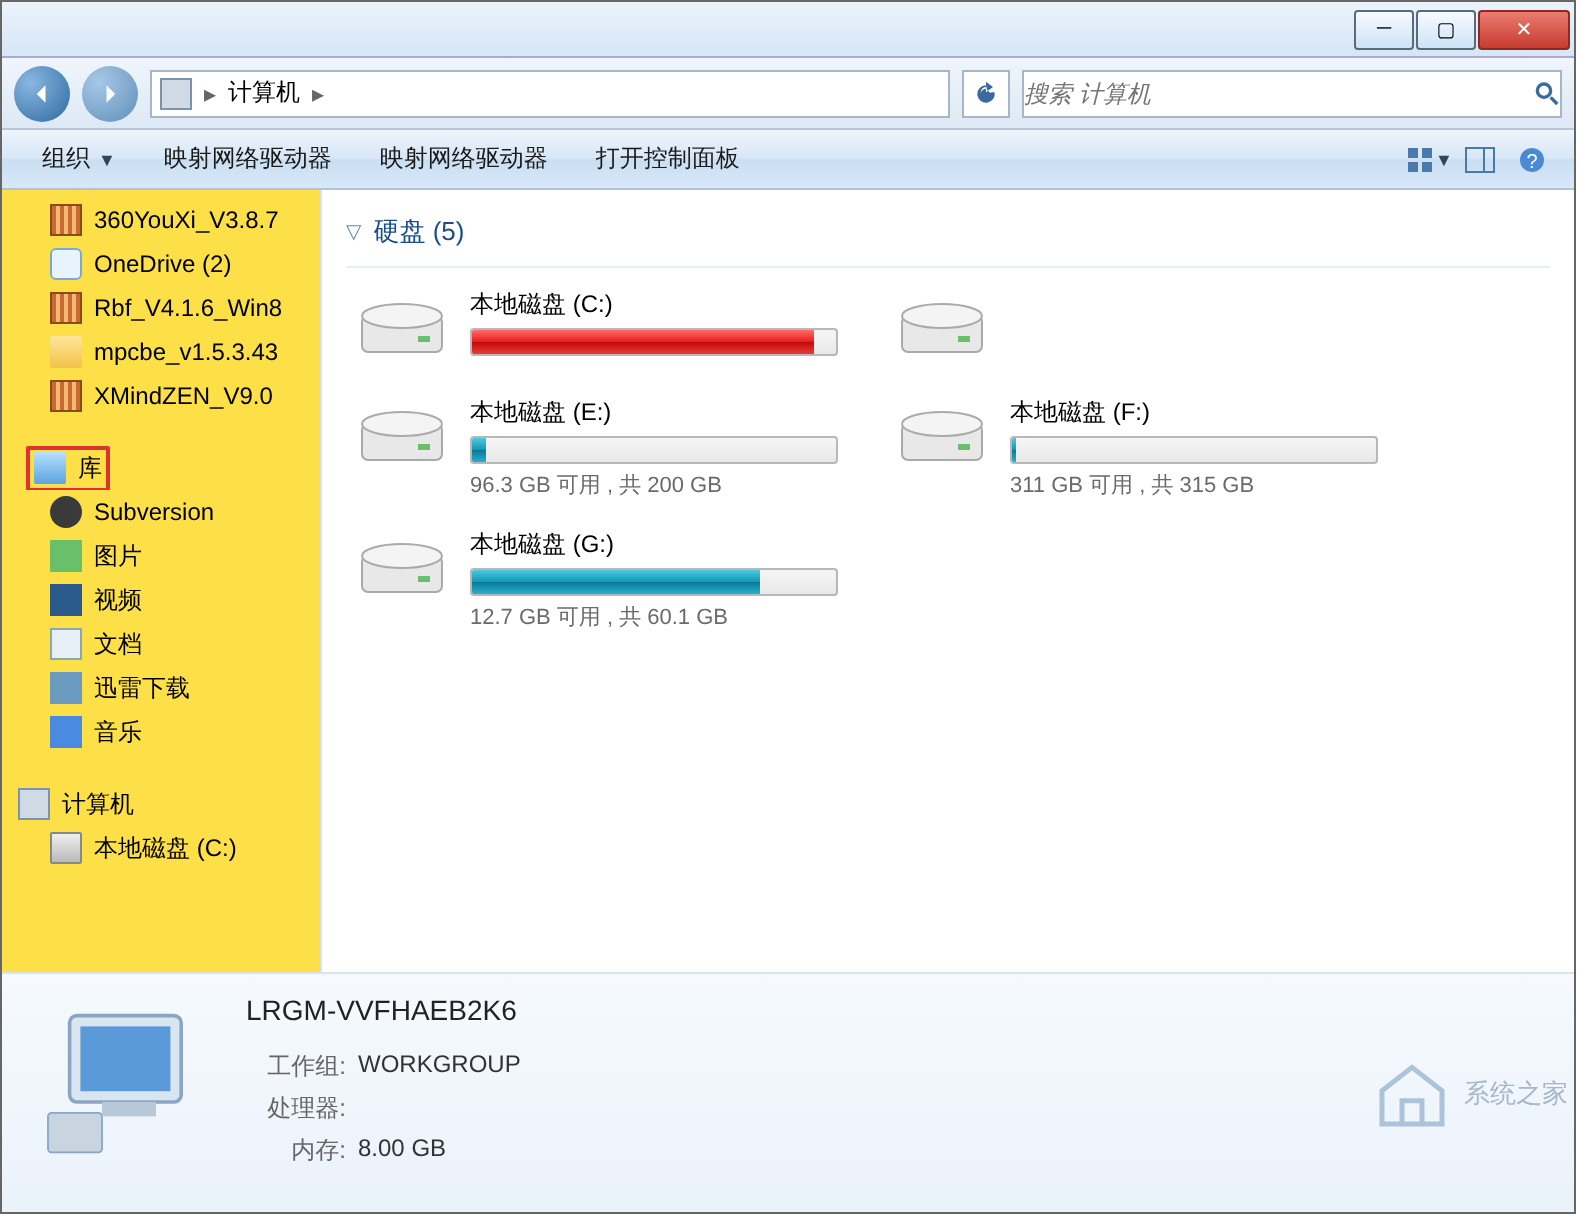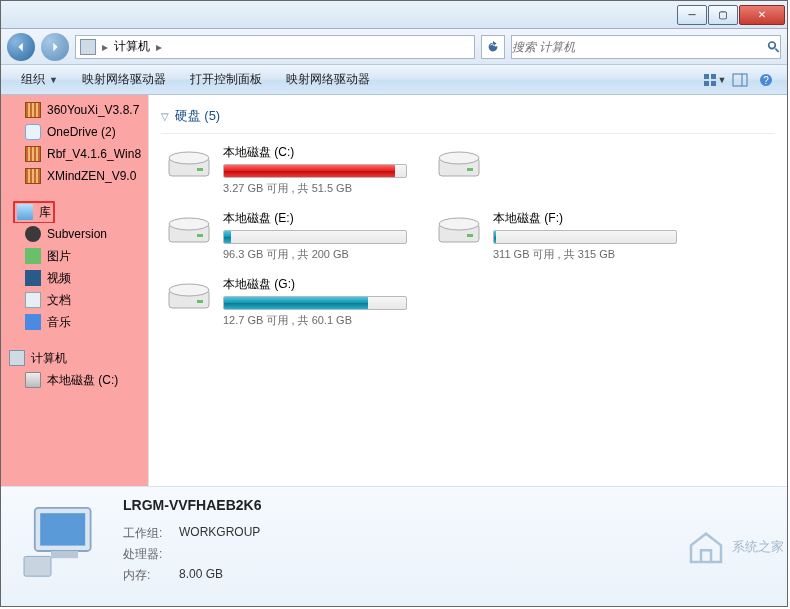--- a/index.html
+++ b/index.html
@@ -22,21 +22,21 @@
     .searchbox { width:270px; height:24px; border:1px solid #a7b7c7; background:#fff; display:flex; align-items:center; padding:0 0; }
     .searchbox input { border:none; outline:none; width:100%; font-size:12px; color:#888; font-style:italic; }
     
     .toolbar { height:30px; background: linear-gradient(to bottom,#eef5fc,#d8e7f6 48%, #cadff3 52%, #d8e8f8); display:flex; align-items:center; padding:0 8px; border-bottom:1px solid #b0c4d8; font-size:12px; }
     .toolbar-item { padding:0 12px; height:100%; display:flex; align-items:center; cursor:pointer; color:#1a1a1a; gap:4px; }
     .toolbar-spacer { flex:1; }
     .toolbar-iconbtn { width:26px; height:22px; display:flex; align-items:center; justify-content:center; cursor:pointer; }
     .caret { font-size:9px; color:#345; }
     
     .body { flex:1; display:flex; overflow:hidden; }
-    .sidebar { width:148px; border-right:1px solid #d8e0e8; background:#fca5a5; padding:4px 0; overflow:hidden; font-size:12px; }
+    .sidebar { width:160px; border-right:1px solid #d8e0e8; background:#fde047; padding:4px 0; overflow:hidden; font-size:12px; }
     .side-item { display:flex; align-items:center; height:22px; padding:0 8px 0 24px; gap:6px; cursor:pointer; white-space:nowrap; overflow:hidden; }
     .side-item.root { padding-left:8px; font-weight:normal; }
     .side-item .ico { width:16px; height:16px; flex-shrink:0; }
     .side-group-space { height:14px; }
     .highlight-box { border:2px solid #d33; padding:1px 2px; margin:0 4px; display:inline-flex; align-items:center; gap:6px; border-radius:1px; }
     
     .content { flex:1; overflow:auto; padding:8px 12px; }
     .group-header { display:flex; align-items:center; gap:6px; font-size:13px; color:#1a4e8a; padding:4px 0 8px; border-bottom:1px solid #e6eef6; margin-bottom:6px; cursor:pointer; }
     .group-header .tri { font-size:10px; color:#6a8aaa; }
     
@@ -46,23 +46,23 @@
     .drive-info { flex:1; font-size:12px; }
     .drive-name { color:#000; margin-bottom:3px; }
     .drive-bar { height:14px; border:1px solid #b8b8b8; background:linear-gradient(to bottom,#f6f6f6,#e8e8e8); position:relative; margin-bottom:3px; border-radius:2px; overflow:hidden; }
     .drive-fill { height:100%; background:linear-gradient(to bottom,#4fc7e0,#1398b6 48%, #0d7a94 52%, #26b0ce); }
     .drive-fill.red { background:linear-gradient(to bottom,#ff6a6a,#e81e1e 48%, #c20b0b 52%, #e83a3a); }
     .drive-sub { color:#6a6a6a; font-size:11px; }
     
     .details { border-top:1px solid #d8e4ef; background:linear-gradient(to bottom,#f6fafe,#eaf2fa); padding:10px 14px; display:flex; gap:18px; height:120px; }
     .details-icon { width:90px; height:90px; }
     .details-text { font-size:12px; color:#333; }
-    .details-title { font-size:14px; margin-bottom:12px; color:#222;font-weight:bold; }
+    .details-title { font-size:14px; margin-bottom:12px; color:#222; }
     .details-row { display:flex; gap:6px; margin-bottom:4px; }
-    .details-label { color:#666; text-align:left; width:50px; }
+    .details-label { color:#666; text-align:right; width:50px; }
     
     .watermark { position:absolute; right:6px; bottom:42px; opacity:.5; display:flex; align-items:center; gap:6px; color:#5a7a9a; font-size:13px; }
     .watermark svg { width:40px; height:40px; }
     
     
     .ico-folder { background: linear-gradient(to bottom,#ffe69a,#f3c24a); border-radius:1px; }
     .ico-drive-s { background: linear-gradient(#eee,#bbb); border:1px solid #888; border-radius:1px; }
     .ico-zip { background: repeating-linear-gradient(90deg,#c96a2a,#c96a2a 2px,#f0b97a 2px,#f0b97a 4px); border:1px solid #8a4a1a; }
     .ico-cloud { background:#e8f4fc; border:1px solid #7aaad4; border-radius:3px; }
     .ico-lib { background: linear-gradient(to bottom,#b8e0ff,#5aa5e0); border-radius:1px; }
@@ -117,22 +117,22 @@
         </svg>
     </div>
   </div>
 
   <div class="toolbar">
     <div class="toolbar-item">
         <span>组织</span>
         <span class="caret">▼</span>
       </div>
     <div class="toolbar-item">映射网络驱动器</div>
+    <div class="toolbar-item">映射网络驱动器</div>
     <div class="toolbar-item">打开控制面板</div>
-    <div class="toolbar-item">映射网络驱动器</div>
     <div class="toolbar-spacer"></div>
     <div class="toolbar-iconbtn">
         <svg width="16" height="16" viewBox="0 0 16 16">
           <rect x="2" y="2" width="5" height="5" fill="#4a7aaa"></rect>
           <rect x="9" y="2" width="5" height="5" fill="#4a7aaa"></rect>
           <rect x="2" y="9" width="5" height="5" fill="#4a7aaa"></rect>
           <rect x="9" y="9" width="5" height="5" fill="#4a7aaa"></rect>
         </svg>
         <span class="caret">▼</span>
       </div>
@@ -159,20 +159,24 @@
           </div>
           <div class="side-item">
             <span class="ico ico-cloud"></span>
             <span>OneDrive (2)</span>
           </div>
           <div class="side-item">
             <span class="ico ico-zip"></span>
             <span>Rbf_V4.1.6_Win8</span>
           </div>
           <div class="side-item">
+            <span class="ico ico-folder"></span>
+            <span>mpcbe_v1.5.3.43</span>
+          </div>
+          <div class="side-item">
             <span class="ico ico-zip"></span>
             <span>XMindZEN_V9.0</span>
           </div>
         </div>
       <div class="side-group-space"></div>
       <div class="side-item root">
         <span class="highlight-box">
           <span class="ico ico-lib"></span>
           <span>库</span>
         </span>
@@ -188,20 +192,24 @@
           </div>
           <div class="side-item">
             <span class="ico ico-video"></span>
             <span>视频</span>
           </div>
           <div class="side-item">
             <span class="ico ico-doc"></span>
             <span>文档</span>
           </div>
           <div class="side-item">
+            <span class="ico ico-dl"></span>
+            <span>迅雷下载</span>
+          </div>
+          <div class="side-item">
             <span class="ico ico-music"></span>
             <span>音乐</span>
           </div>
         </div>
       <div class="side-group-space"></div>
       <div class="side-item root">
         <span class="ico ico-pc"></span>
         <span>计算机</span>
       </div>
       <div id="comp-list">
@@ -222,21 +230,20 @@
             <div class="drive-icon"><svg viewBox="0 0 48 40">
                 <rect x="4" y="14" width="40" height="18" rx="3" fill="#e8e8e8" stroke="#aaa"></rect>
                 <ellipse cx="24" cy="14" rx="20" ry="6" fill="#f4f4f4" stroke="#aaa"></ellipse>
                 <rect x="32" y="24" width="6" height="3" fill="#6ac06a"></rect>
               </svg></div>
             <div class="drive-info">
               <div class="drive-name">本地磁盘 (C:)</div>
               <div class="drive-bar">
                 <div class="drive-fill red" style="width: 94%;"></div>
               </div>
-              <div class="drive-sub">3.27 GB 可用 , 共 51.5 GB</div>
             </div>
           </div>
           <div class="drive">
             <div class="drive-icon"><svg viewBox="0 0 48 40">
                 <rect x="4" y="14" width="40" height="18" rx="3" fill="#e8e8e8" stroke="#aaa"></rect>
                 <ellipse cx="24" cy="14" rx="20" ry="6" fill="#f4f4f4" stroke="#aaa"></ellipse>
                 <rect x="32" y="24" width="6" height="3" fill="#6ac06a"></rect>
               </svg></div>
           </div>
           <div class="drive">

